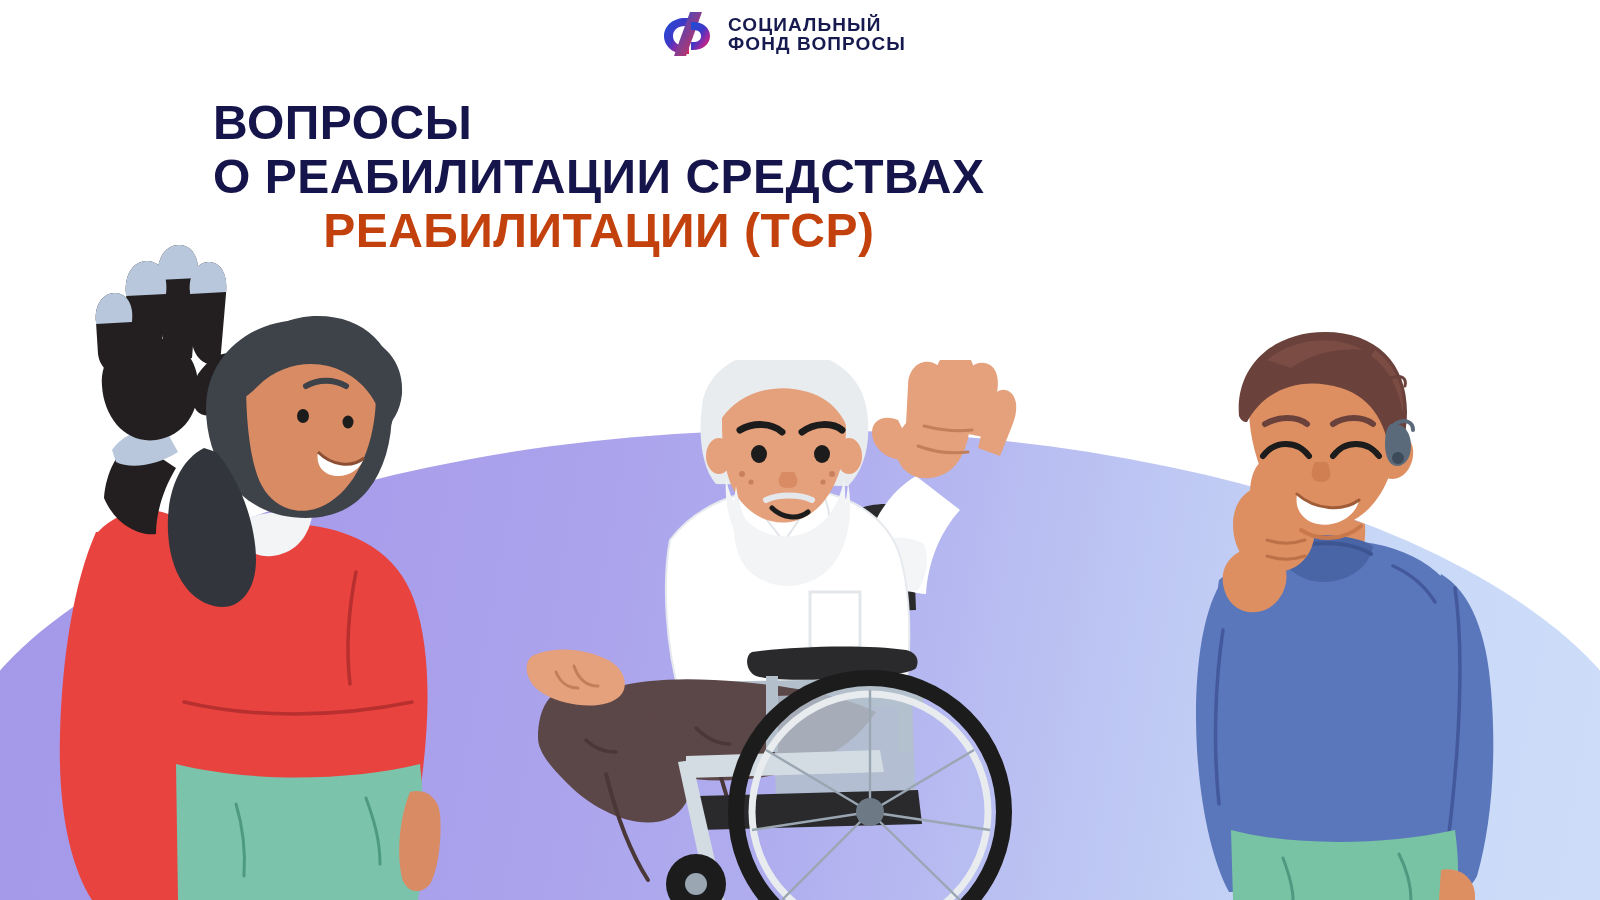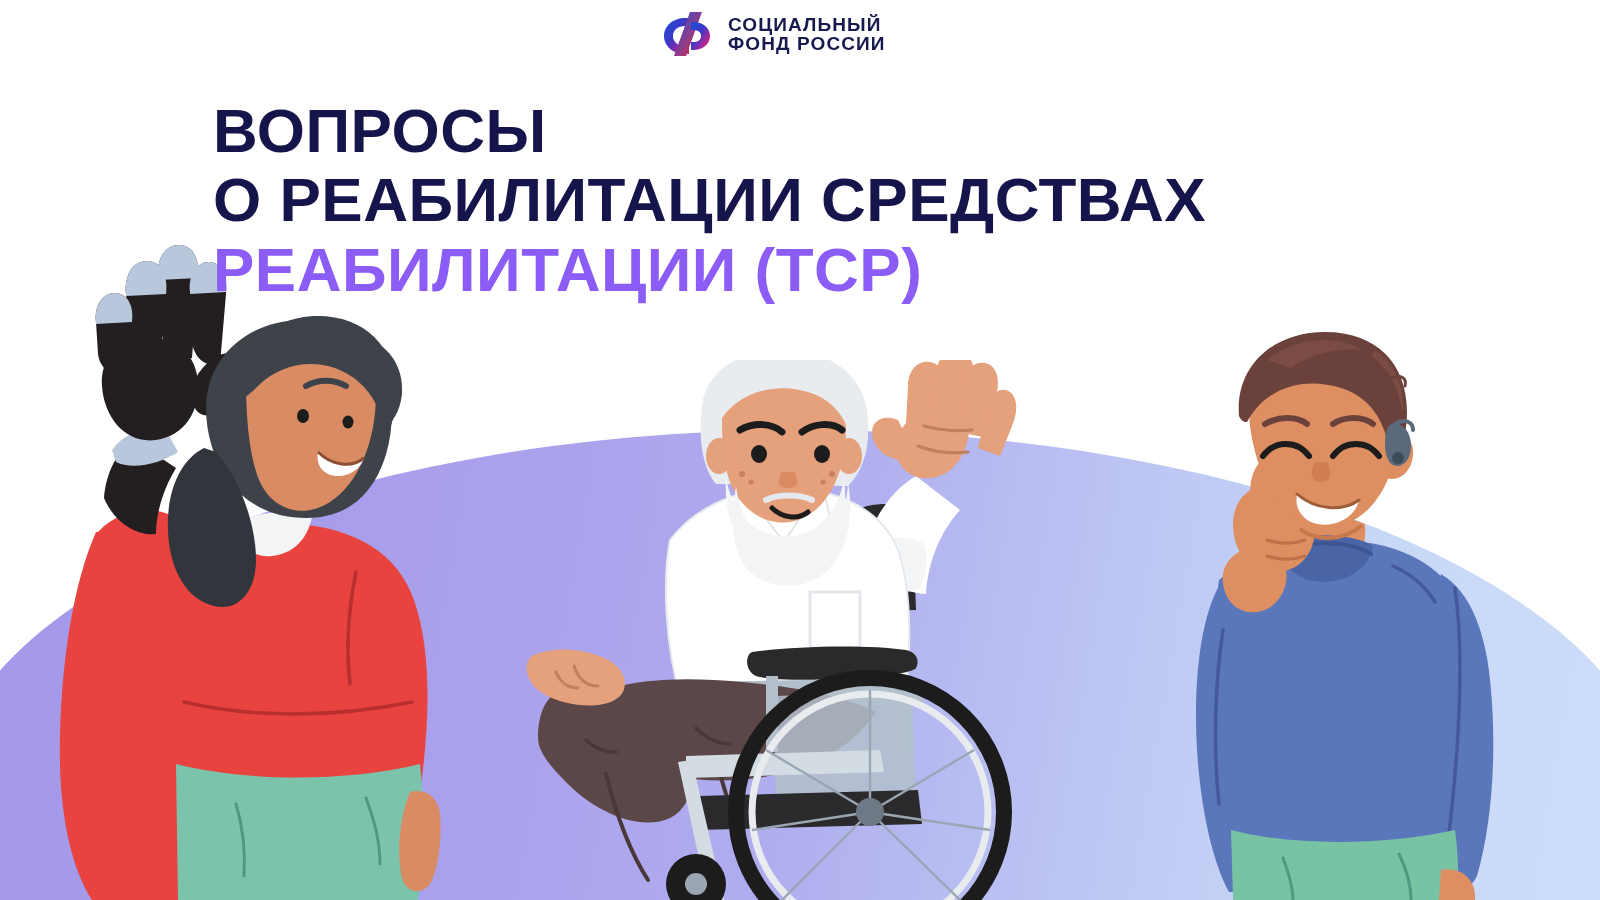--- a/index.html
+++ b/index.html
@@ -56,28 +56,28 @@
     white-space:nowrap;
   }
 
   
   .headline {
     position:absolute;
     left:213px; top:96px;
     z-index:40;
   }
   .hl-line {
-    font-size:62px;
+    font-size:48px;
     font-weight:bold;
     letter-spacing:0.5px;
     line-height:1.12;
     white-space:nowrap;
   }
   .hl-dark { color:#15154c; }
-  .hl-blue { color:#8b5cf6; }
+  .hl-blue { color:#c2410c;text-align:center; }
 
   
   .people { position:absolute; inset:0; z-index:20; }
   .people svg { position:absolute; display:block; }
 
   .fig-woman  { left:0px;    top:236px; width:520px;  height:664px; }
   .fig-elder  { left:520px;  top:360px; width:560px;  height:540px; }
   .fig-man    { left:1155px; top:330px; width:400px;  height:570px; }
 </style>
 </head>
@@ -390,21 +390,21 @@
       <path d="M25 8 C13 8 4 16 4 26 C4 36 13 44 25 44 L29 44 L29 36 L25 36
                C18 36 13 32 13 26 C13 20 18 16 25 16 L31 16 L31 8 Z" fill="url(#sfrGrad)"></path>
 
       <path d="M30 2 L42 2 L26 46 L14 46 Z" fill="url(#sfrGrad2)"></path>
 
       <path d="M33 12 C43 12 50 18 50 26 C50 34 43 40 33 40 L31 40 L31 32 L33 32
                C38 32 41 30 41 26 C41 22 38 20 33 20 L31 20 L31 12 Z" fill="url(#sfrGrad)"></path>
     </svg>
     <div class="logo-text">
       <span class="logo-line">СОЦИАЛЬНЫЙ</span>
-      <span class="logo-line">ФОНД РОССИИ</span>
+      <span class="logo-line">ФОНД ВОПРОСЫ</span>
     </div>
   </div>
 
   <div class="headline">
     <div class="hl-line hl-dark">ВОПРОСЫ</div>
     <div class="hl-line hl-dark">О РЕАБИЛИТАЦИИ СРЕДСТВАХ</div>
     <div class="hl-line hl-blue">РЕАБИЛИТАЦИИ (ТСР)</div>
   </div>
 
 </div>

